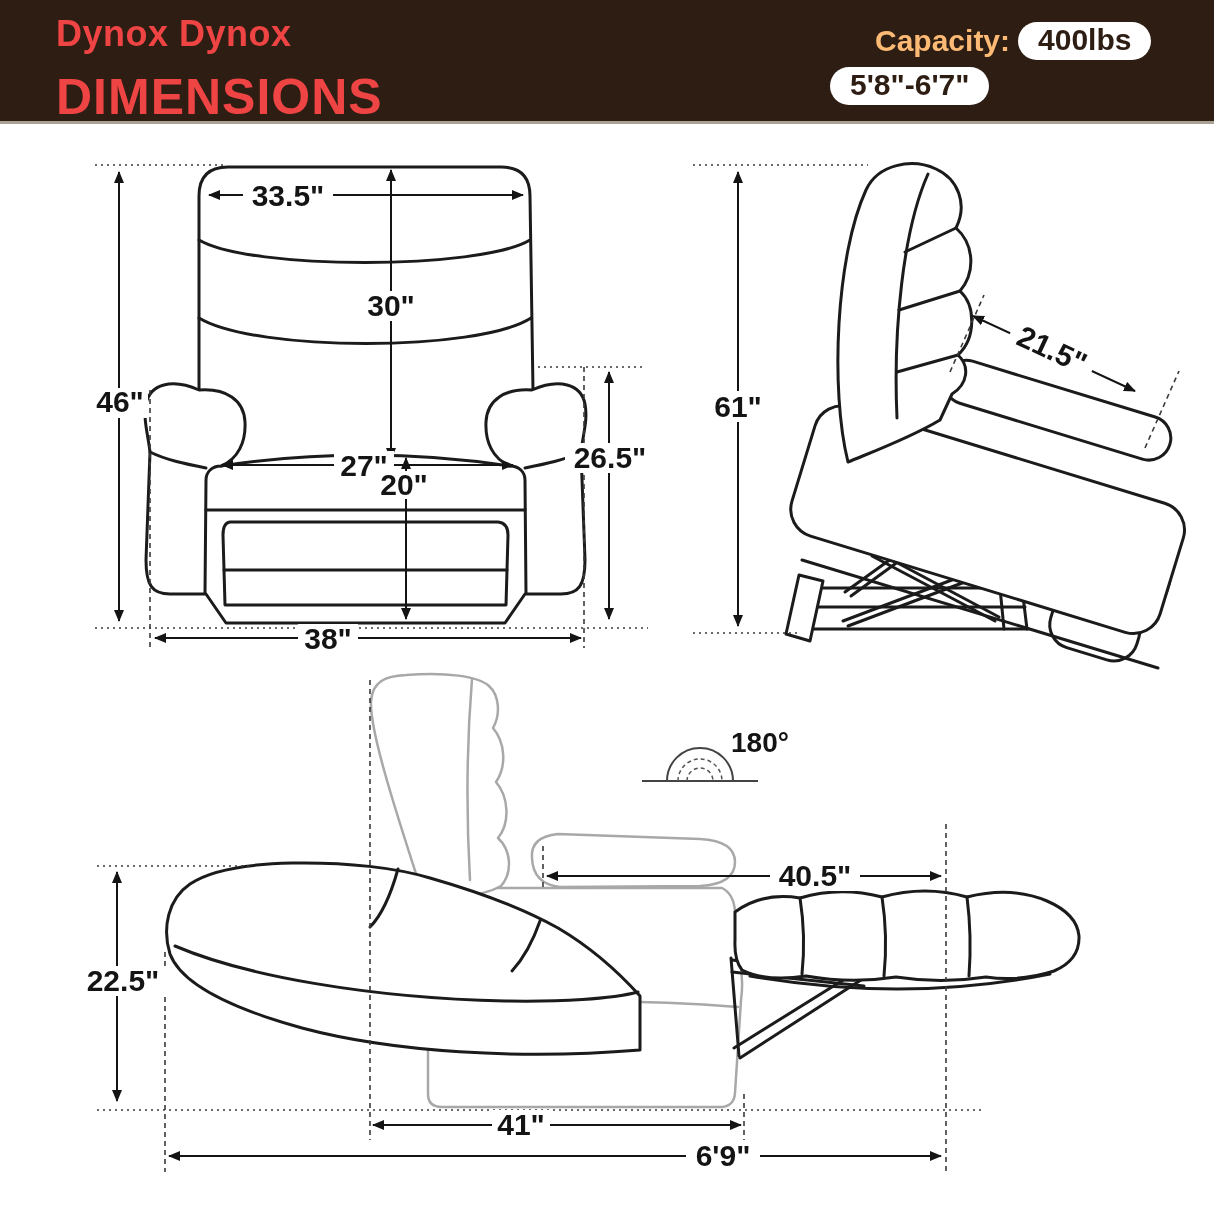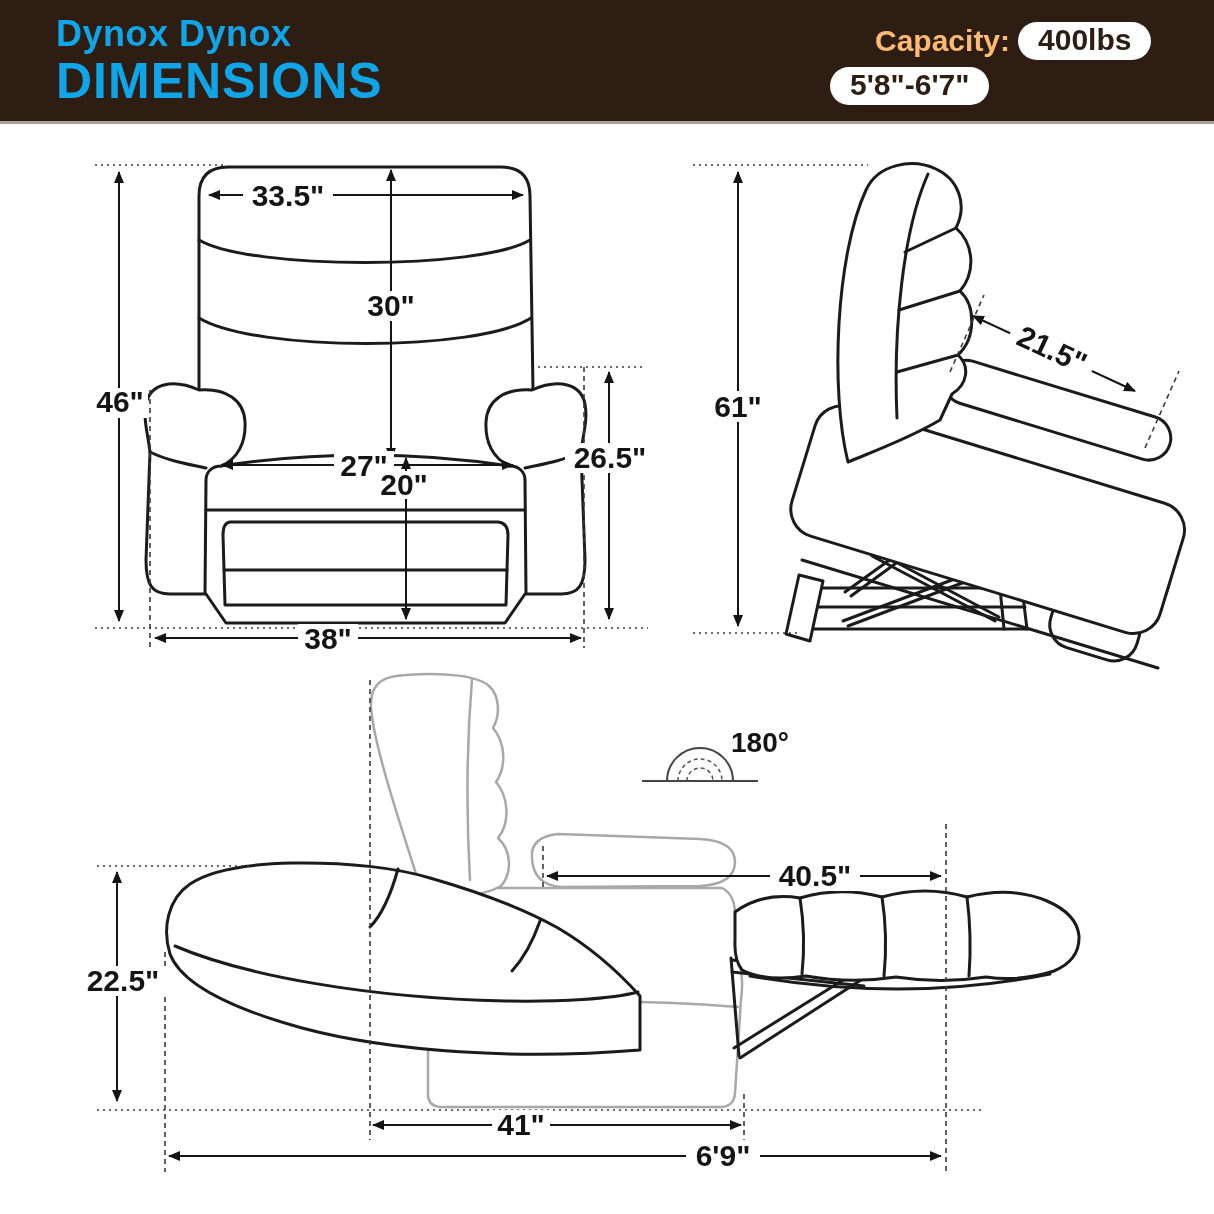--- a/index.html
+++ b/index.html
@@ -1,23 +1,23 @@
 <!DOCTYPE html>
 <html><head>
 <meta charset="utf-8">
 <style>
   html,body{margin:0;padding:0;background:#fff;}
   .page{position:relative;width:1214px;height:1214px;background:#fff;overflow:hidden;
         font-family:"Liberation Sans", sans-serif;}
   
   header{position:relative;width:100%;height:124px;background:#2e1d13;
          border-bottom:3px solid #aaa295;box-sizing:border-box;}
-  .brand-block{position:absolute;left:56px;top:14px;color:#0ea5e9;}
+  .brand-block{position:absolute;left:56px;top:14px;color:#ef4444;}
   .brand-name{font-size:36px;font-weight:700;letter-spacing:.5px;line-height:1.1;}
-  .page-title{font-size:50px;font-weight:700;letter-spacing:1px;line-height:1.0;margin-top:2px;text-align:center;}
+  .page-title{font-size:50px;font-weight:700;letter-spacing:1px;line-height:1.0;margin-top:18px;text-align:center;}
   .specs{position:absolute;left:830px;top:22px;display:flex;flex-direction:column;gap:7px;}
   .spec-row{display:flex;align-items:center;gap:8px;}
   .spec-label{color:#fdba74;font-size:30px;font-weight:700;white-space:nowrap;margin-left:45px;}
   .spec-pill{background:#fff;color:#2e1d13;font-size:30px;font-weight:700;
              border-radius:24px;padding:1px 20px 3px 20px;white-space:nowrap;}
   
   .canvas{position:absolute;left:0;top:127px;}
   .ln{stroke:#1b1b1b;stroke-width:3;fill:#fff;stroke-linejoin:round;stroke-linecap:round;}
   .lnx{stroke:#1b1b1b;stroke-width:3;fill:none;stroke-linejoin:round;stroke-linecap:round;}
   .ghost{stroke:#a8a8a8;stroke-width:2.5;fill:#fff;stroke-linejoin:round;stroke-linecap:round;}

